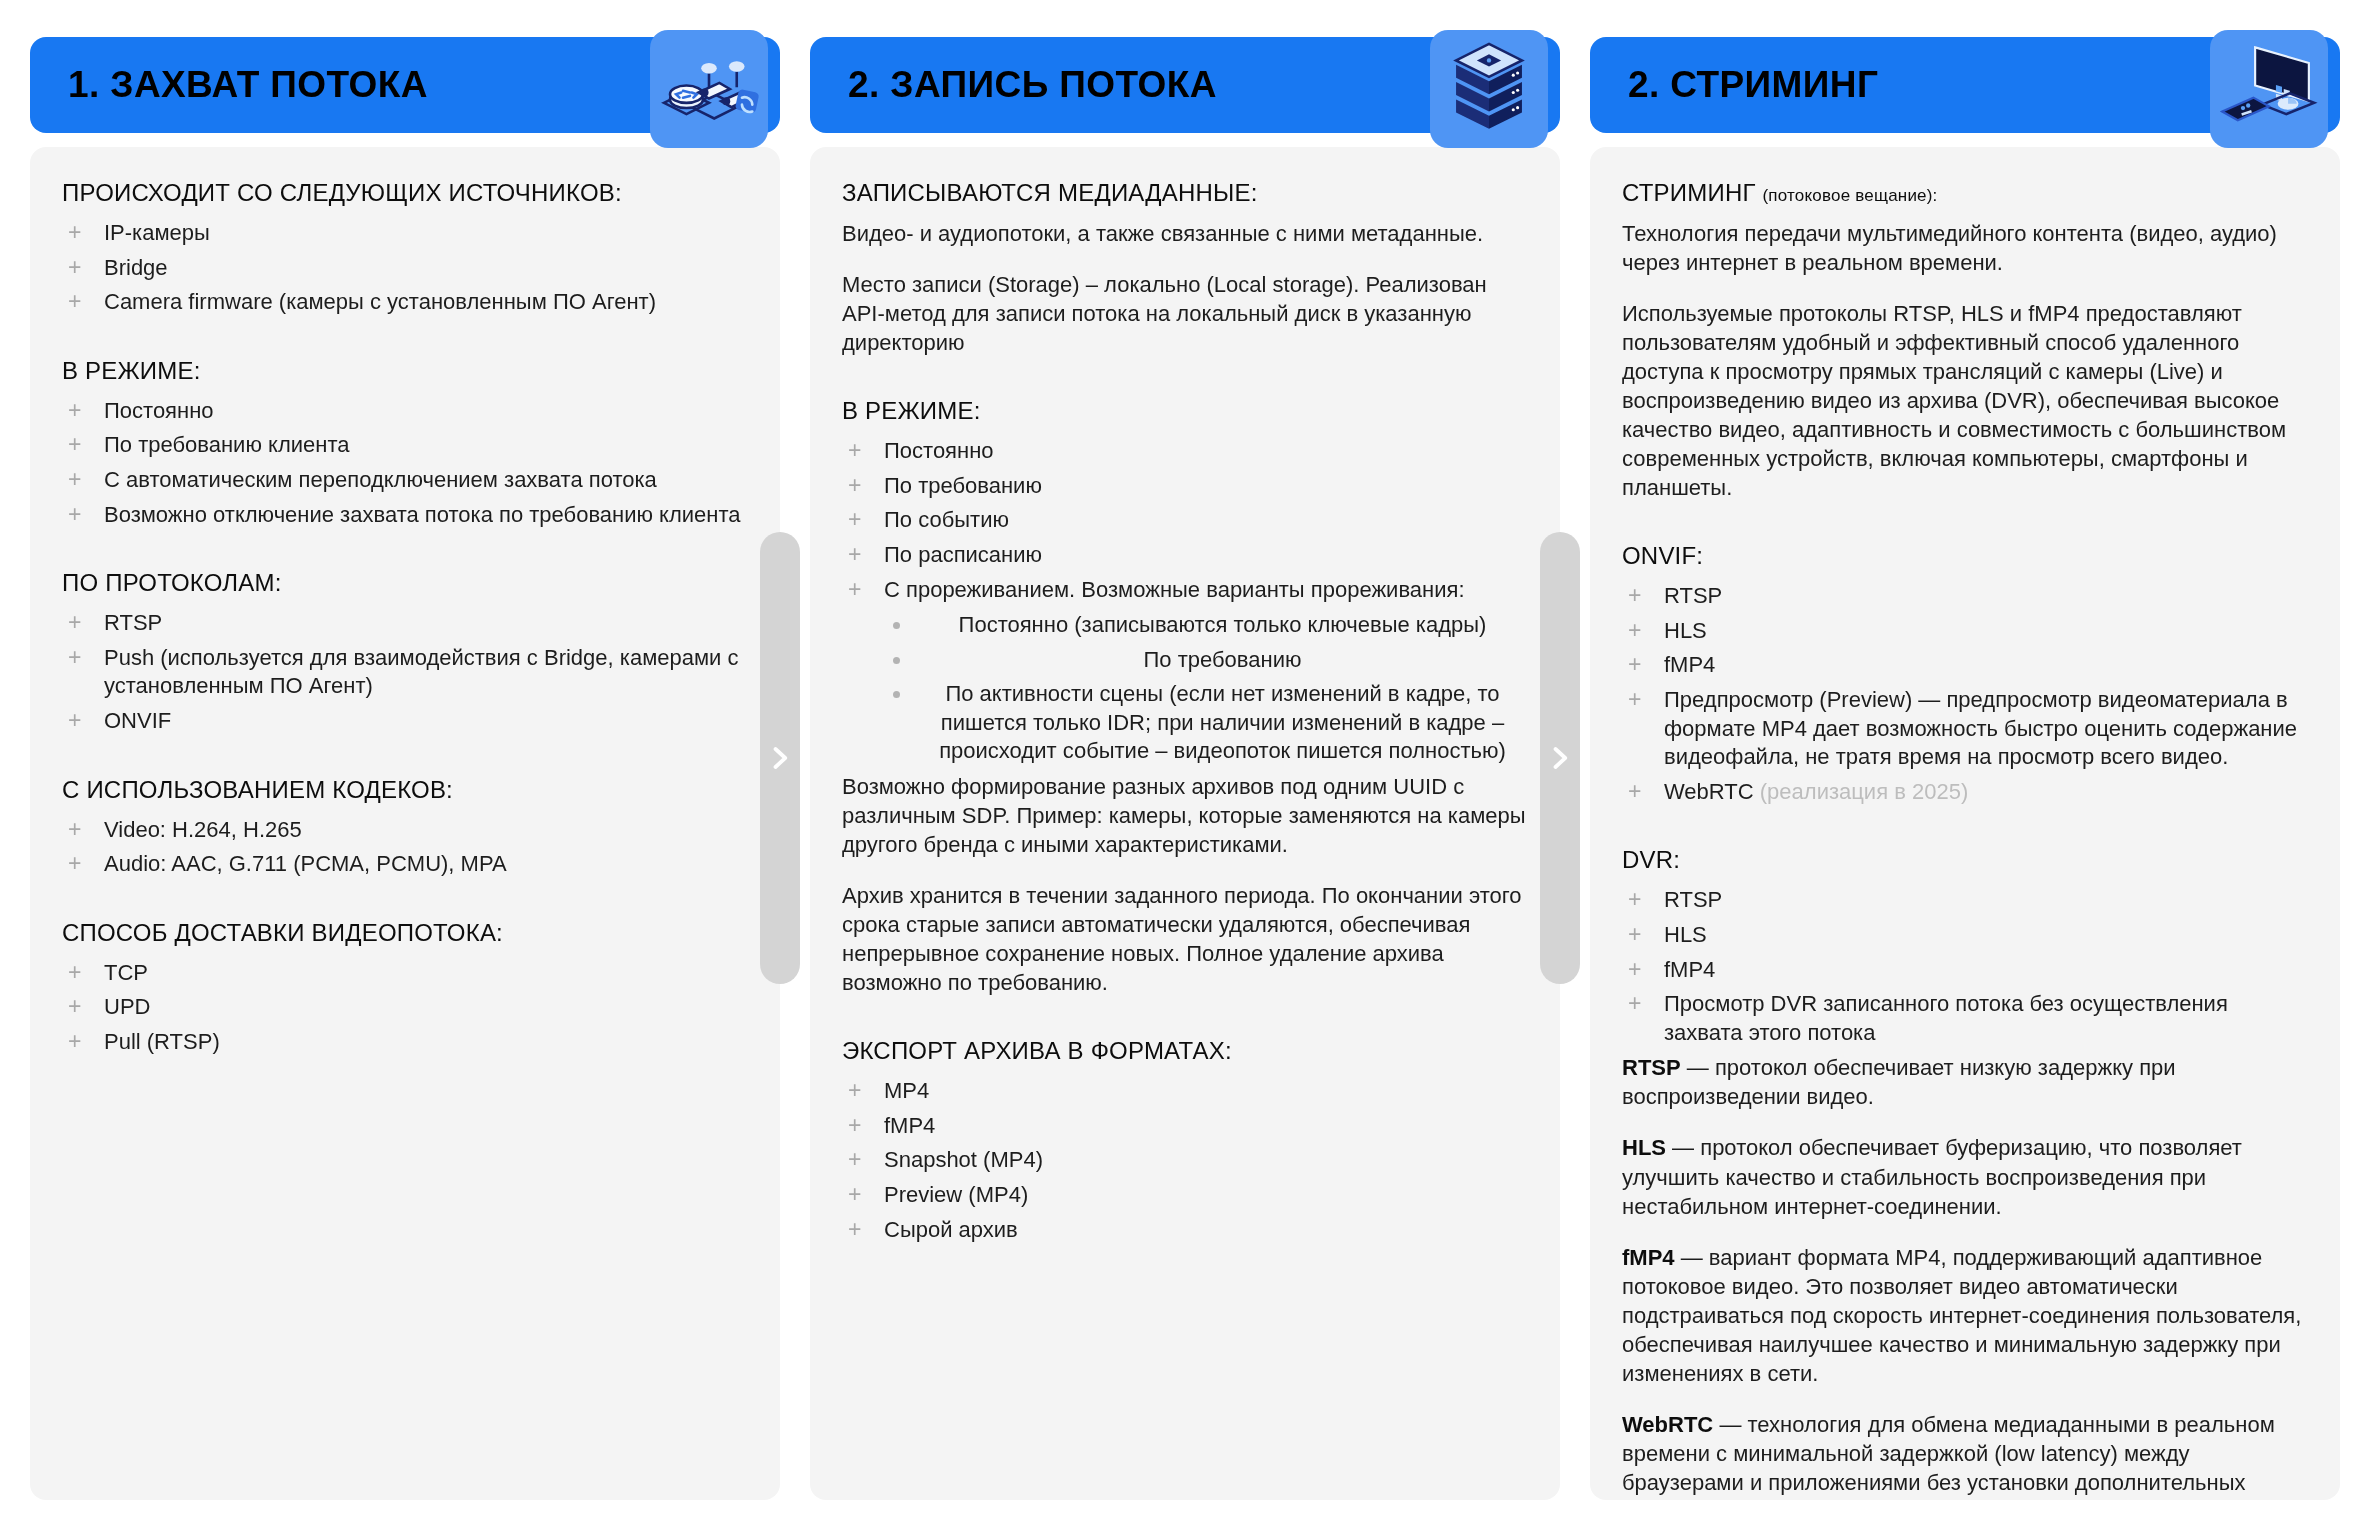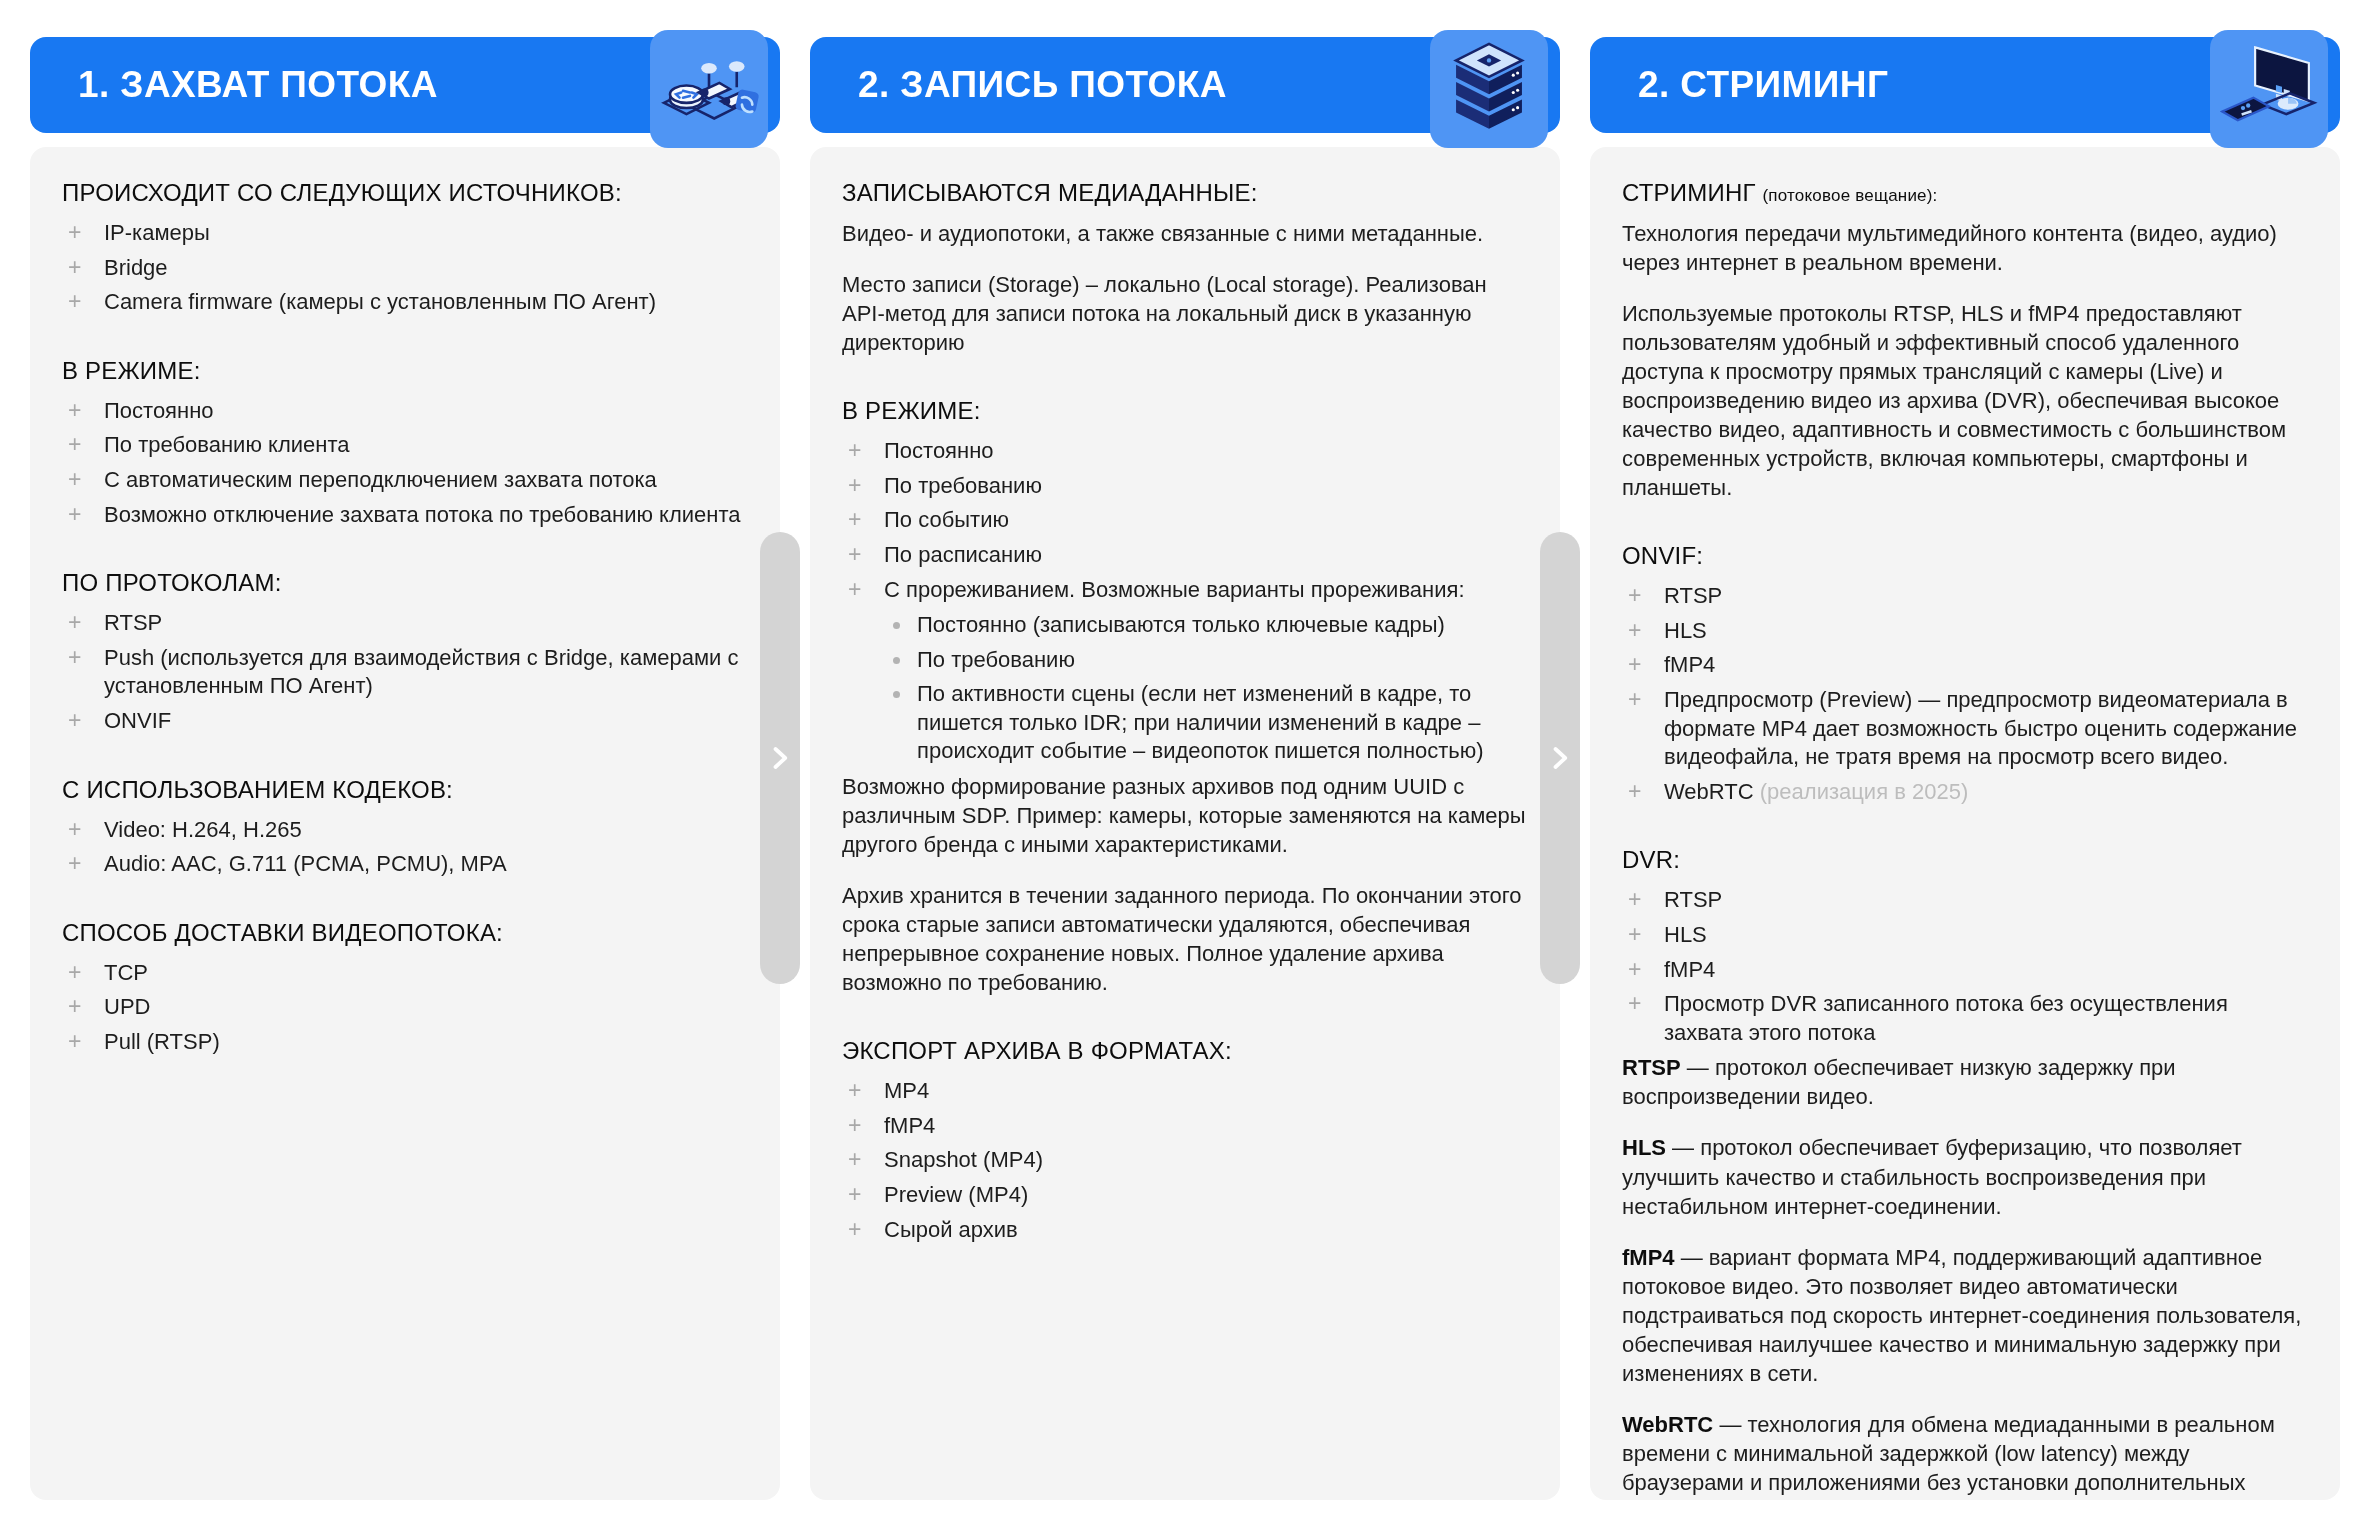--- a/index.html
+++ b/index.html
@@ -3,35 +3,35 @@
 <meta charset="utf-8">
 <style>
   html,body{margin:0;padding:0;background:#ffffff;}
   body{width:2372px;height:1522px;overflow:hidden;position:relative;
        font-family:"Liberation Sans",sans-serif;-webkit-font-smoothing:antialiased;}
   .cards{position:absolute;left:30px;top:30px;display:flex;gap:30px;}
   .card{width:750px;position:relative;}
   .card-header{position:relative;margin-top:7px;height:96px;background:#1878f2;
                border-radius:16px;display:flex;align-items:center;
                padding:0 160px 0 36px;box-sizing:border-box;}
-  .card-title{margin:12px;color:#ffffff;font-size:37px;font-weight:bold;letter-spacing:.4px;white-space:nowrap;}
+  .card-title{margin:2px;color:#000000;font-size:37px;font-weight:bold;letter-spacing:.4px;white-space:nowrap;}
   .icon-tile{position:absolute;top:-7px;right:12px;width:118px;height:118px;
              background:#4f95f4;border-radius:18px;display:flex;align-items:center;justify-content:center;}
   .icon-tile svg{width:104px;height:104px;}
   .card-body{margin-top:14px;background:#f4f4f4;border-radius:16px;height:1353px;
              padding:28px 32px;box-sizing:border-box;overflow:hidden;}
   .section-heading{margin:40px 0 12px;font-size:24px;font-weight:normal;color:#0d0d0d;letter-spacing:.2px;}
   .card-body > .section-heading:first-child{margin-top:4px;}
   .heading-suffix{font-size:17px;}
   .para{margin:0 0 22px;font-size:22px;line-height:1.32;color:#1d1d1d;}
   .para .lead{font-weight:bold;color:#0d0d0d;}
   .plus-list{list-style:none;margin:0 0 6px;padding:0;}
   .plus-item{position:relative;padding-left:42px;margin:0 0 6px;font-size:22px;line-height:1.3;color:#1d1d1d;}
   .plus-mark{position:absolute;left:6px;top:-1px;color:#a8a8a8;font-size:23px;font-weight:400;}
-  .sub-list{list-style:none;margin:7px 0 2px;padding:0;}
+  .sub-list{list-style:none;margin:7px 0 2px;padding:0;text-align:center;}
   .sub-item{position:relative;padding-left:33px;margin:0 0 6px;font-size:22px;line-height:1.3;color:#1d1d1d;}
   .dot-mark{position:absolute;left:9px;top:11px;width:7px;height:7px;border-radius:50%;background:#b3b3b3;}
   .muted{color:#bdbdbd;}
   .carousel-pill{position:absolute;top:532px;width:40px;height:452px;border-radius:21px;
                  background:#d4d4d4;border:none;padding:0;cursor:pointer;
                  display:flex;align-items:center;justify-content:center;z-index:5;}
   .carousel-pill svg{width:30px;height:30px;display:block;}
   #pill-1{left:760px;}
   #pill-2{left:1540px;}
 </style>

